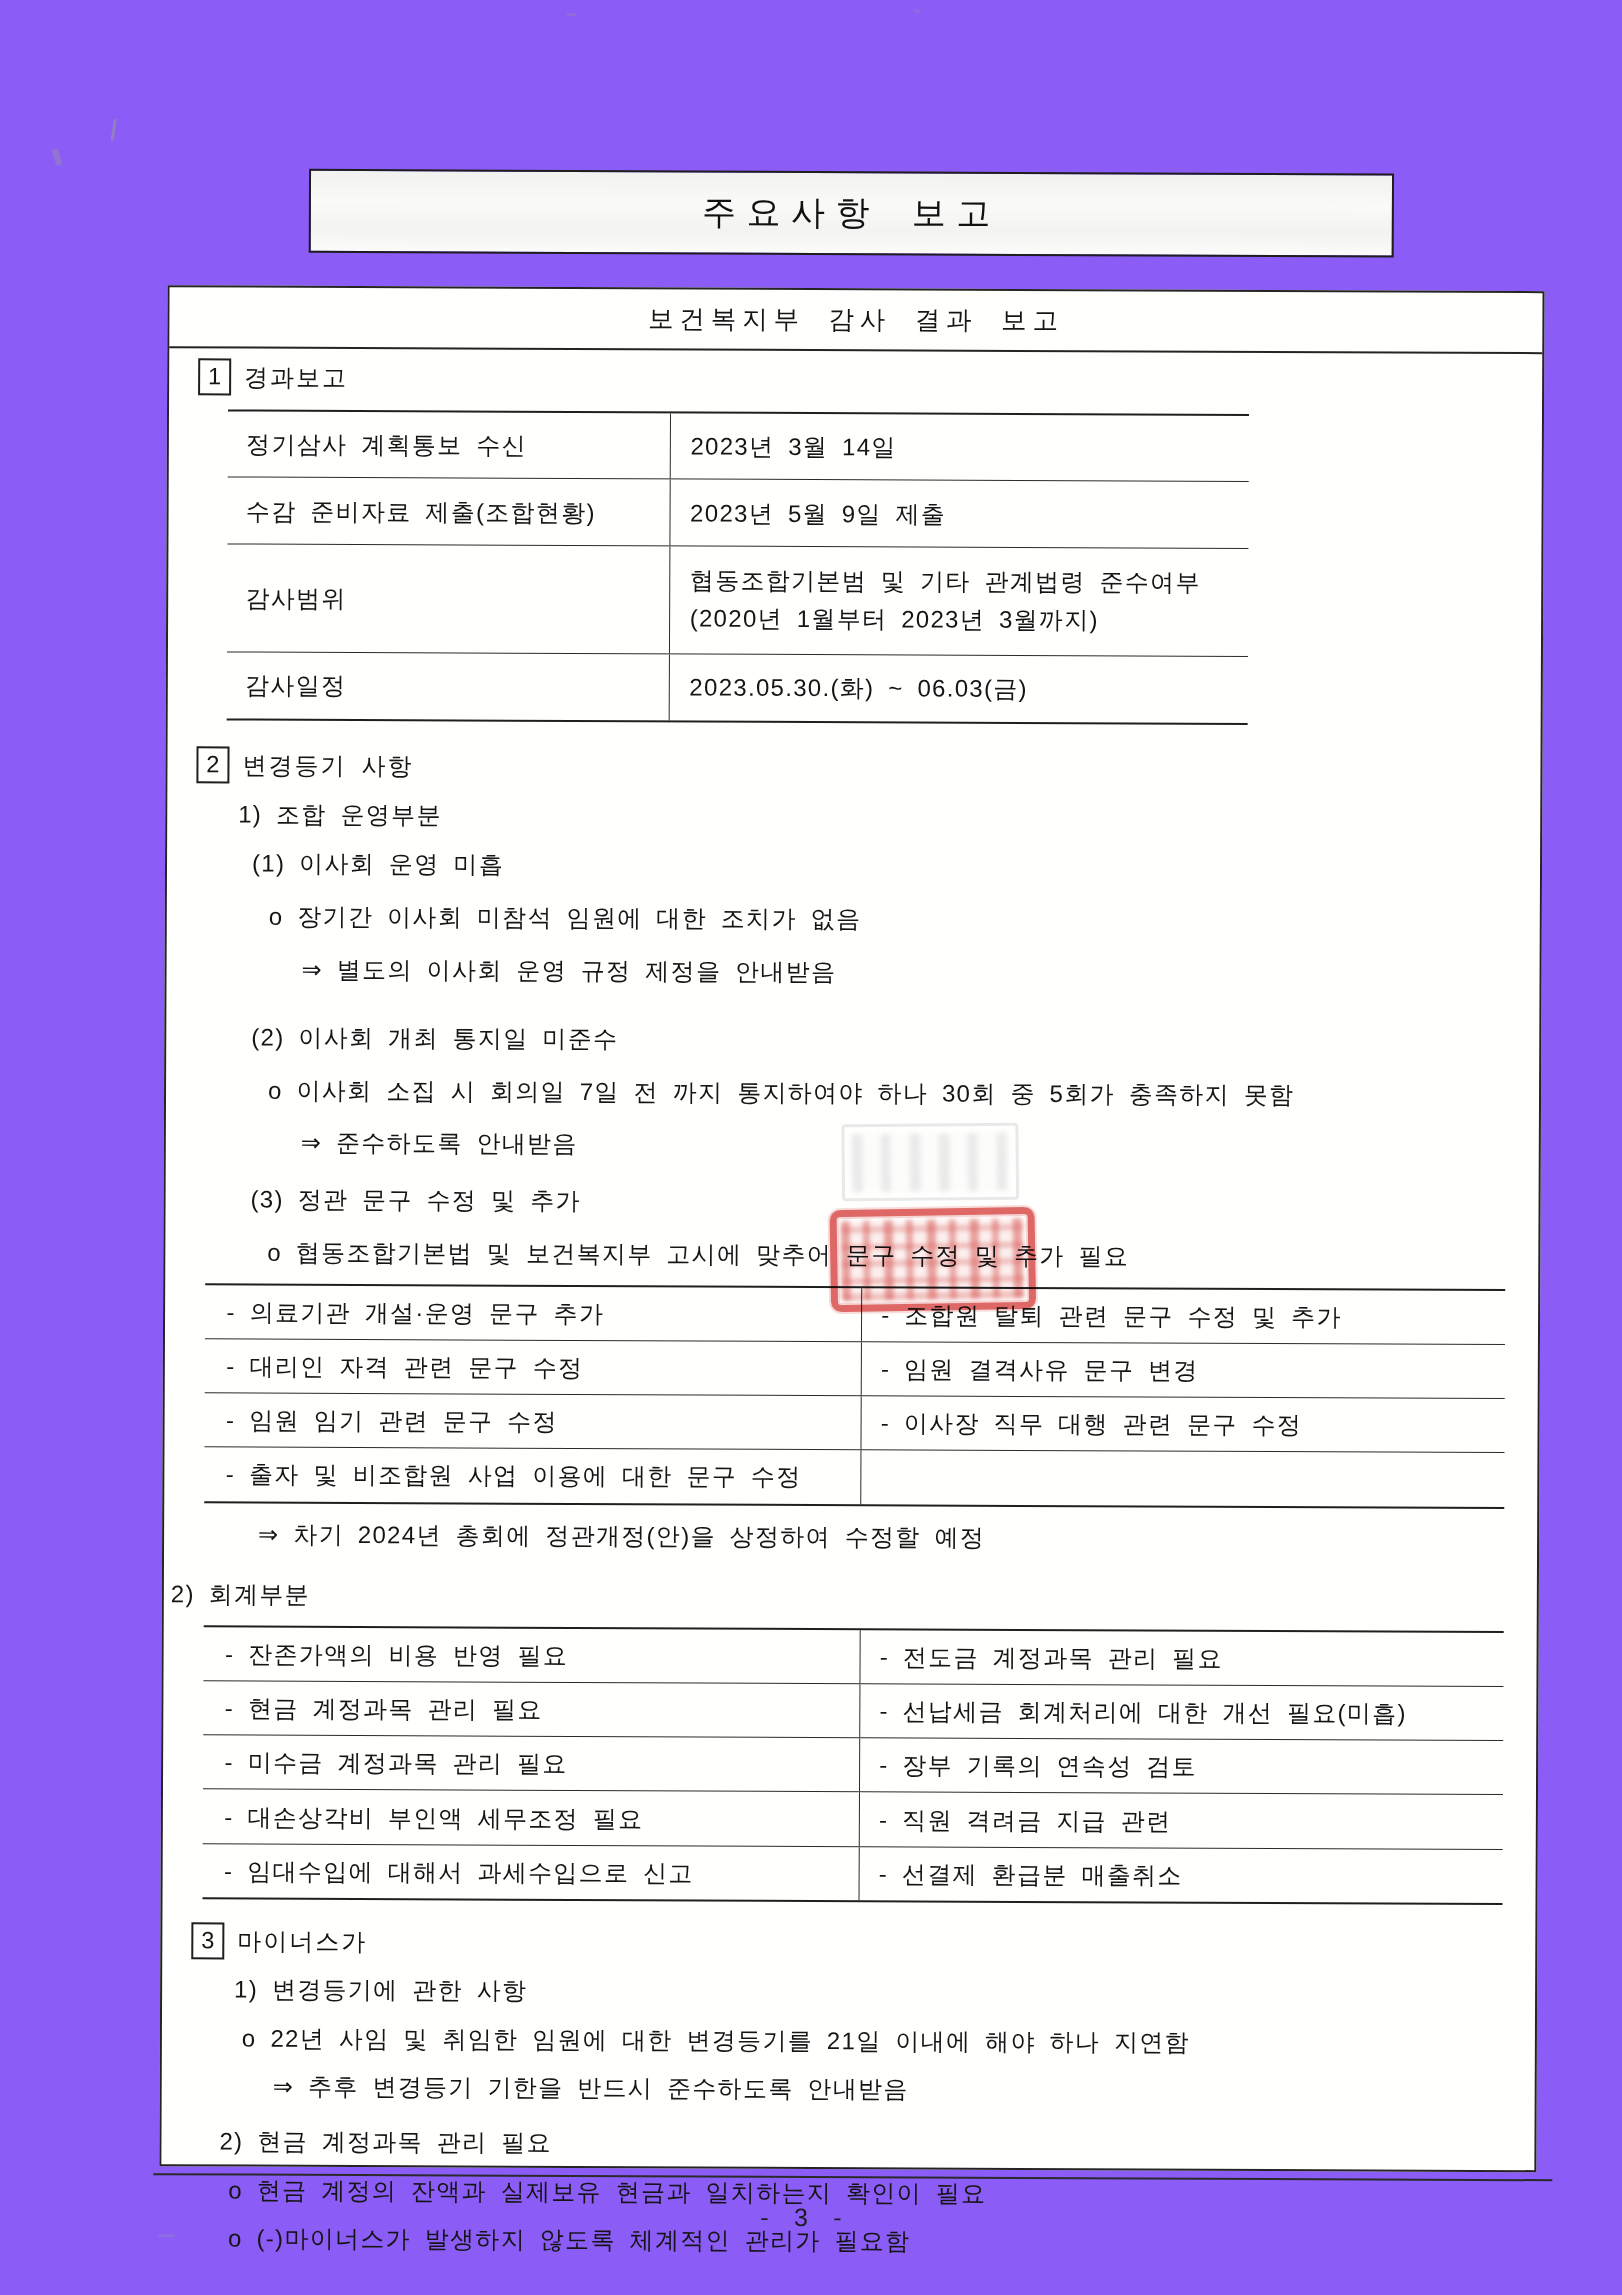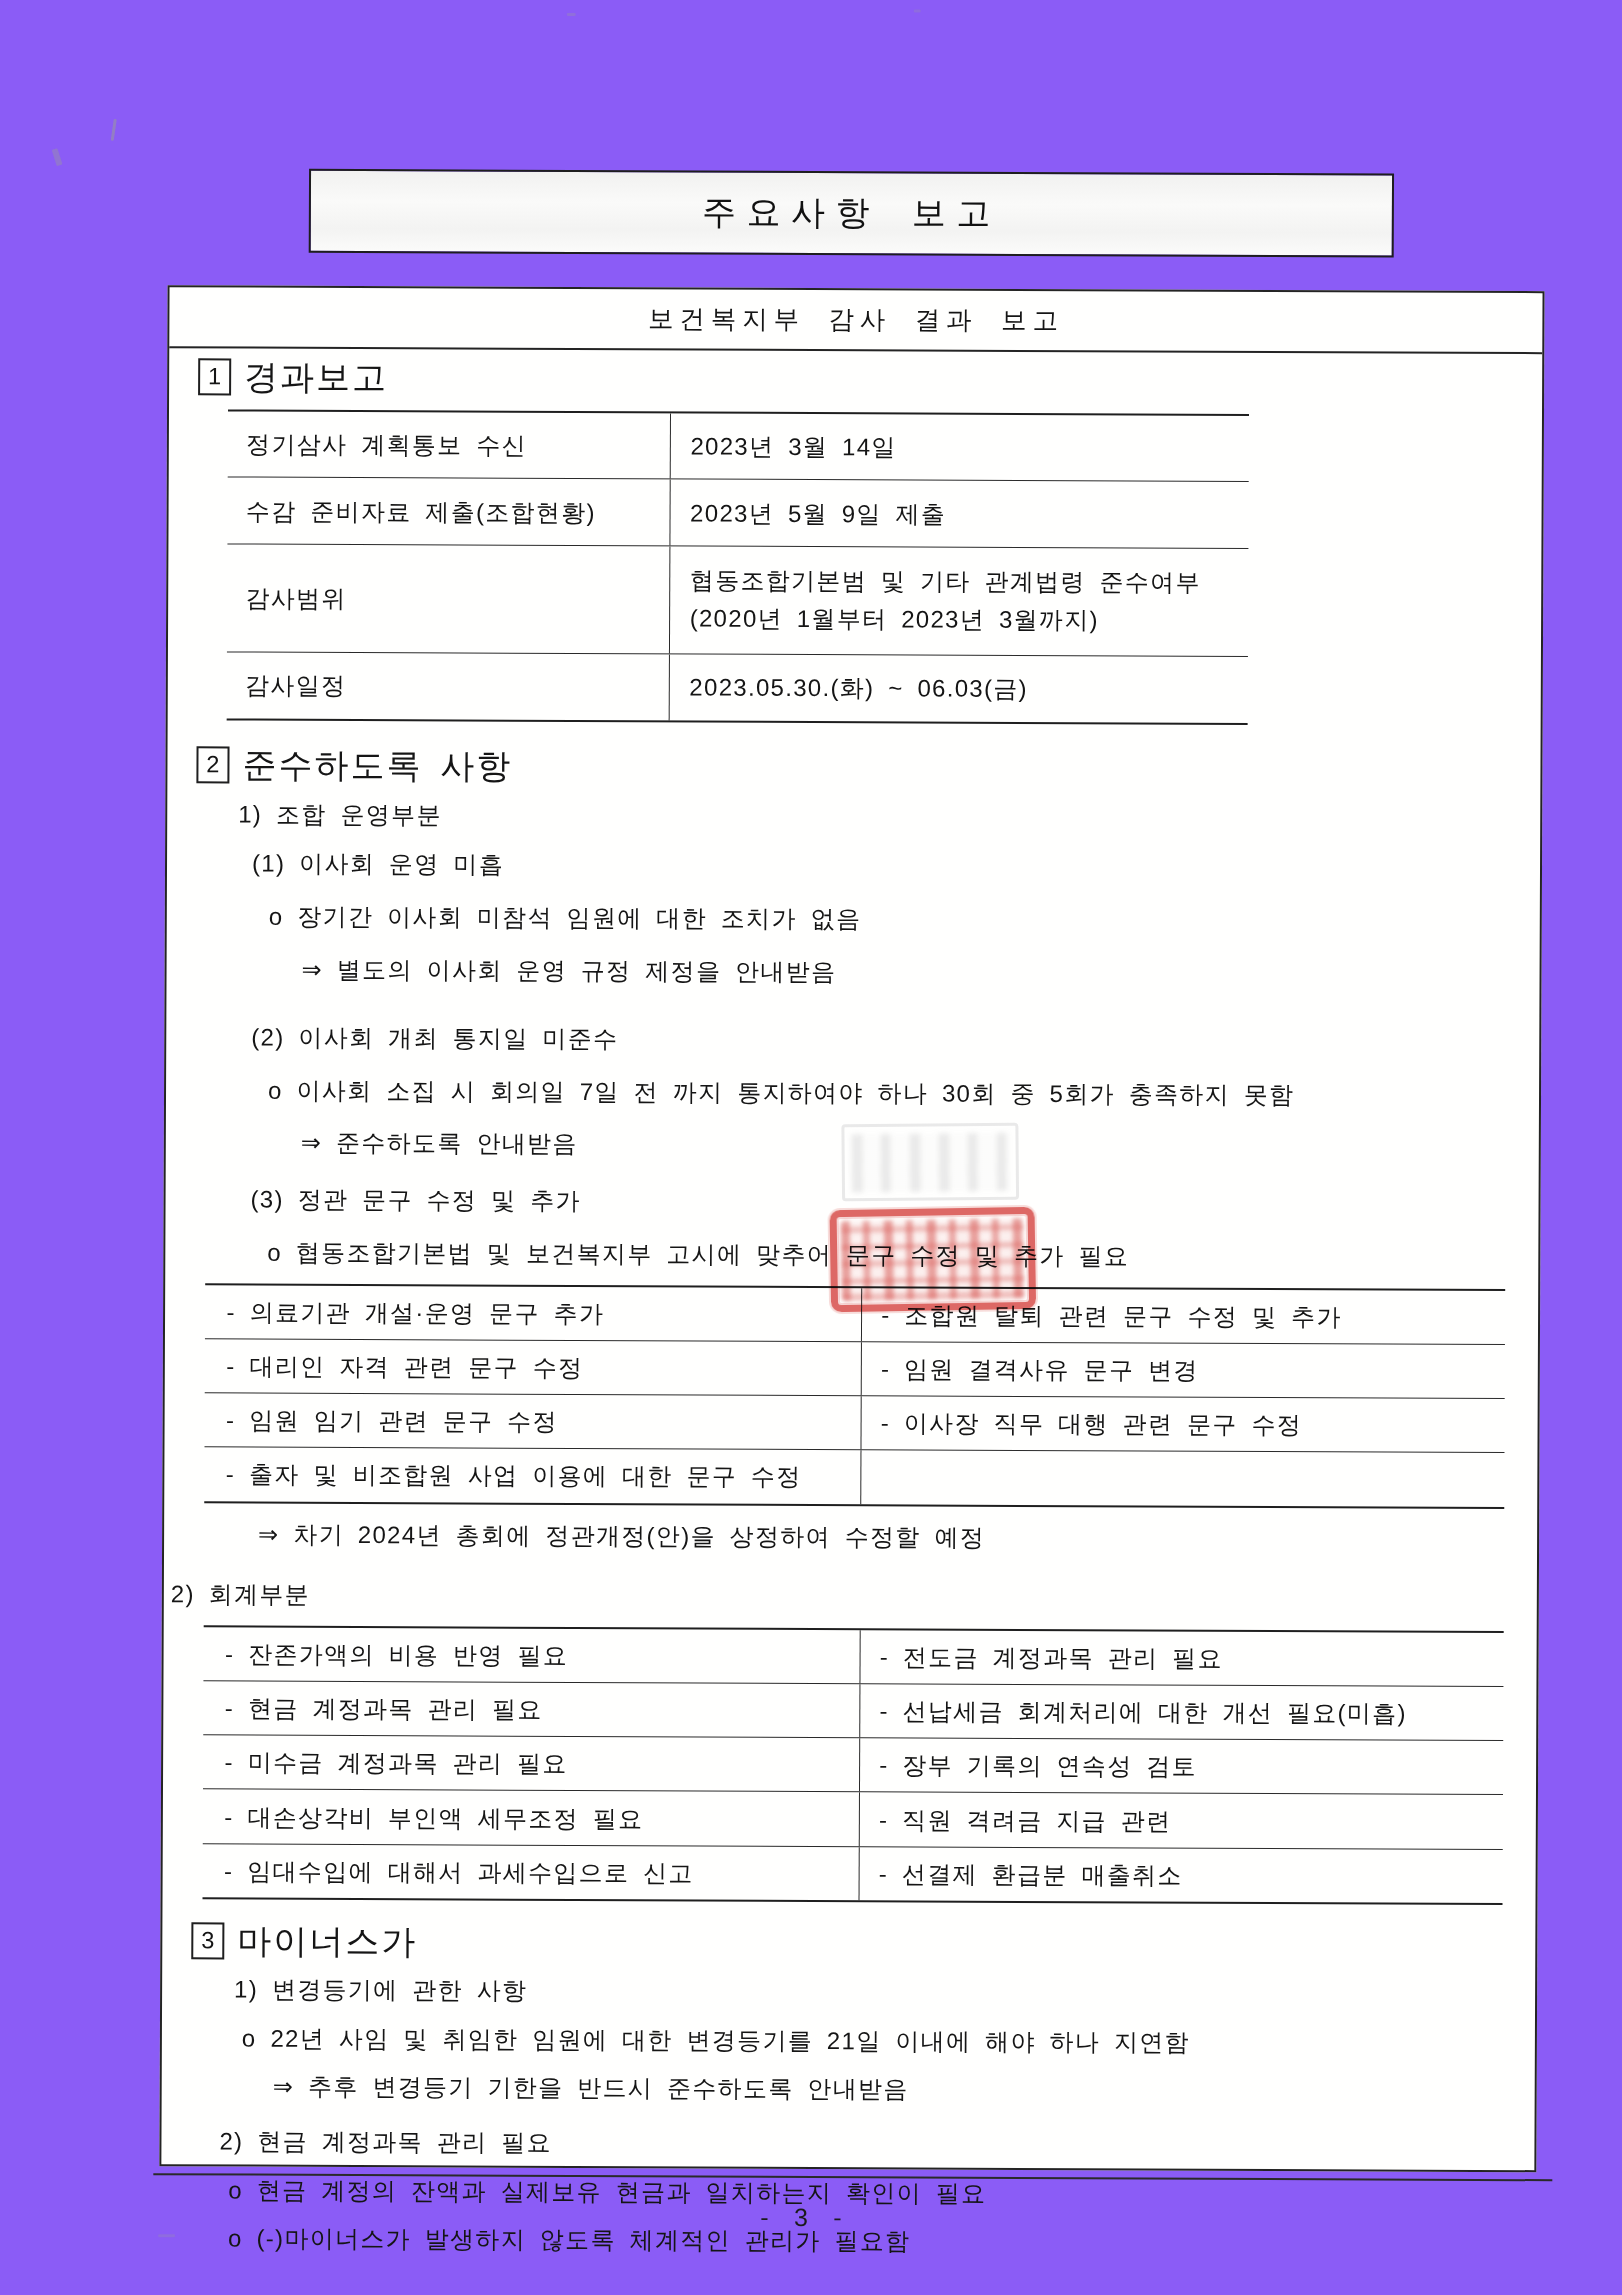--- a/index.html
+++ b/index.html
@@ -34,21 +34,21 @@
   }
   .content{position:relative;padding:13px 29px 0 29px;}
 
   
   .sec-head{display:flex;align-items:center;height:31px;}
   .sec-num{
     display:inline-flex;align-items:center;justify-content:center;
     width:29px;height:33px;border:2px solid #1f1f1f;margin-right:13px;
     font-size:23.6px;flex:0 0 auto;
   }
-  .sec-title{font-size:34px;letter-spacing:2px;word-spacing:6.5px;}
+  .sec-title{font-size:24px;letter-spacing:2px;word-spacing:6.5px;}
 
   
   .t1{margin:17px 0 0 30px;width:1021px;border-top:2px solid #1f1f1f;border-bottom:2px solid #1f1f1f;}
   .t1-row{display:grid;grid-template-columns:442px 1fr;border-top:1.3px solid #2a2a2a;}
   .t1-row:first-child{border-top:none;}
   .t1 .cell{display:flex;flex-direction:column;justify-content:center;min-height:55px;padding:5.2px 5.2px 5.2px 18.3px;}
   .t1 .val{border-left:1.3px solid #2a2a2a;padding-left:19.6px;}
   .t1 .tall{min-height:97px;}
   .t1 .line{line-height:38px;}
 
@@ -141,21 +141,21 @@
             </div>
           </div>
           <div class="t1-row">
             <div class="cell txt">감사일정</div>
             <div class="cell val txt">2023.05.30.(화) ~ 06.03(금)</div>
           </div>
         </div>
 
         <div class="sec-head" style="margin-top:29px;">
           <span class="sec-num">2</span>
-          <span class="sec-title txt">준수하도록 사항</span>
+          <span class="sec-title txt">변경등기 사항</span>
         </div>
 
         <div class="line-block txt" style="margin:18.3px 0 0 42px;">1) 조합 운영부분</div>
 
         <div class="line-block txt" style="margin:18.3px 0 0 56px;">(1) 이사회 운영 미흡</div>
         <div class="line-block txt" style="margin:22px 0 0 73px;">o 장기간 이사회 미참석 임원에 대한 조치가 없음</div>
         <div class="line-block txt" style="margin:22px 0 0 106px;">⇒ 별도의 이사회 운영 규정 제정을 안내받음</div>
 
         <div class="line-block txt" style="margin:37px 0 0 56px;">(2) 이사회 개최 통지일 미준수</div>
         <div class="line-block txt" style="margin:22px 0 0 73px;">o 이사회 소집 시 회의일 7일 전 까지 통지하여야 하나 30회 중 5회가 충족하지 못함</div>

